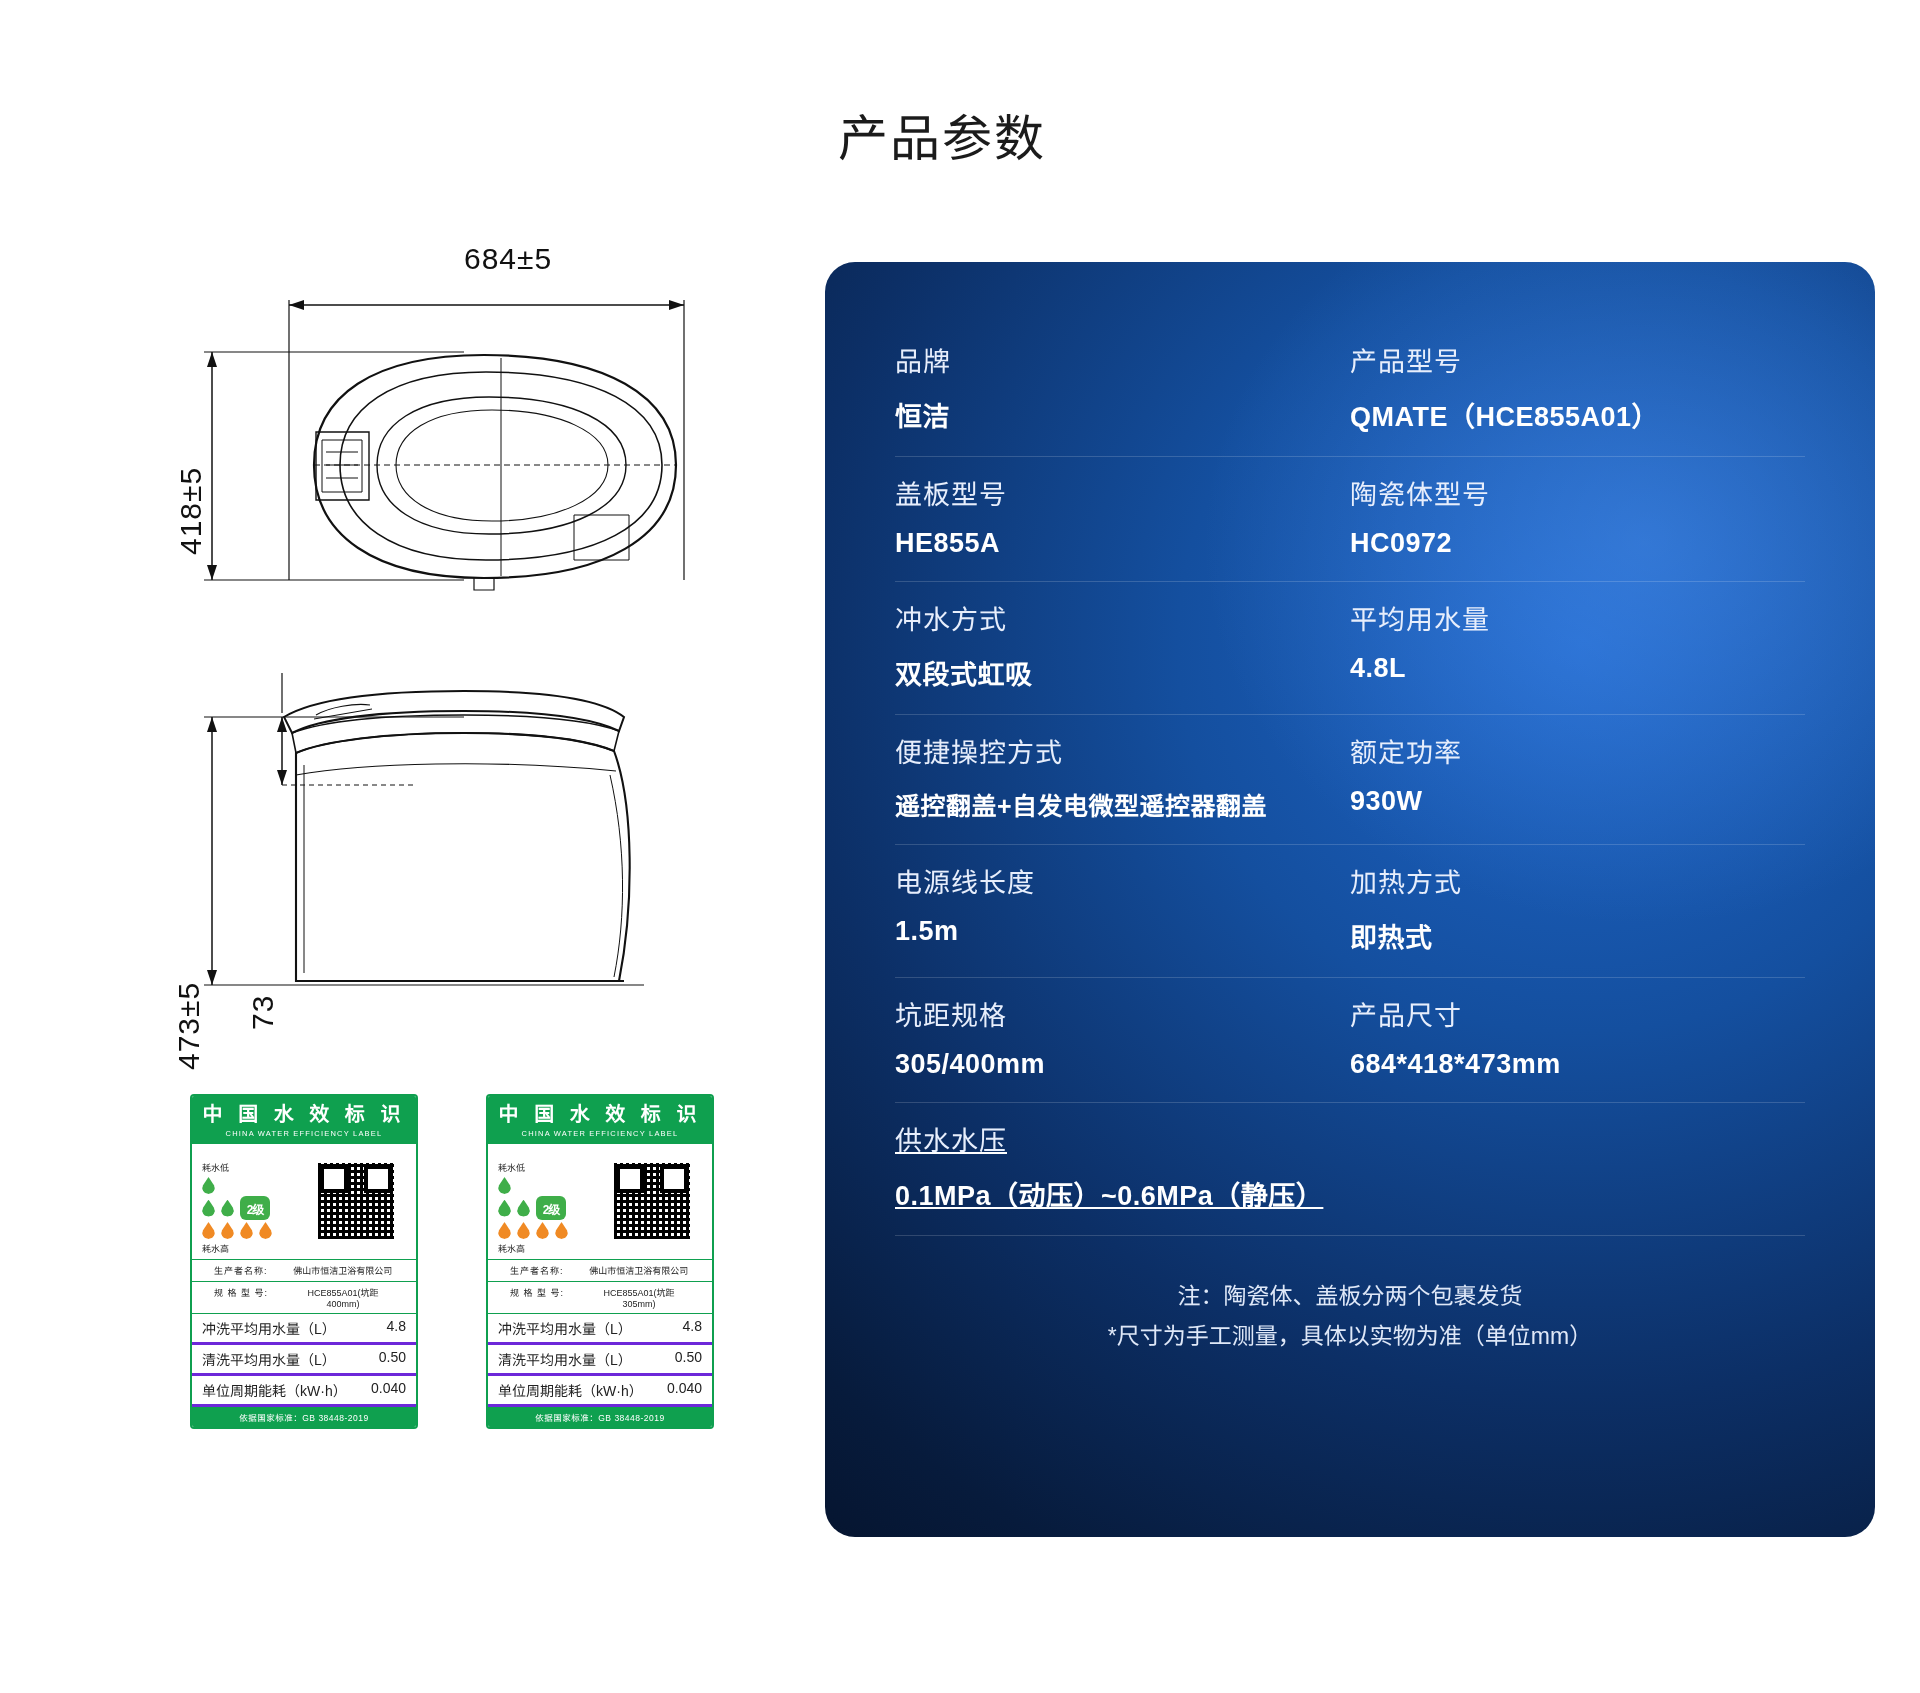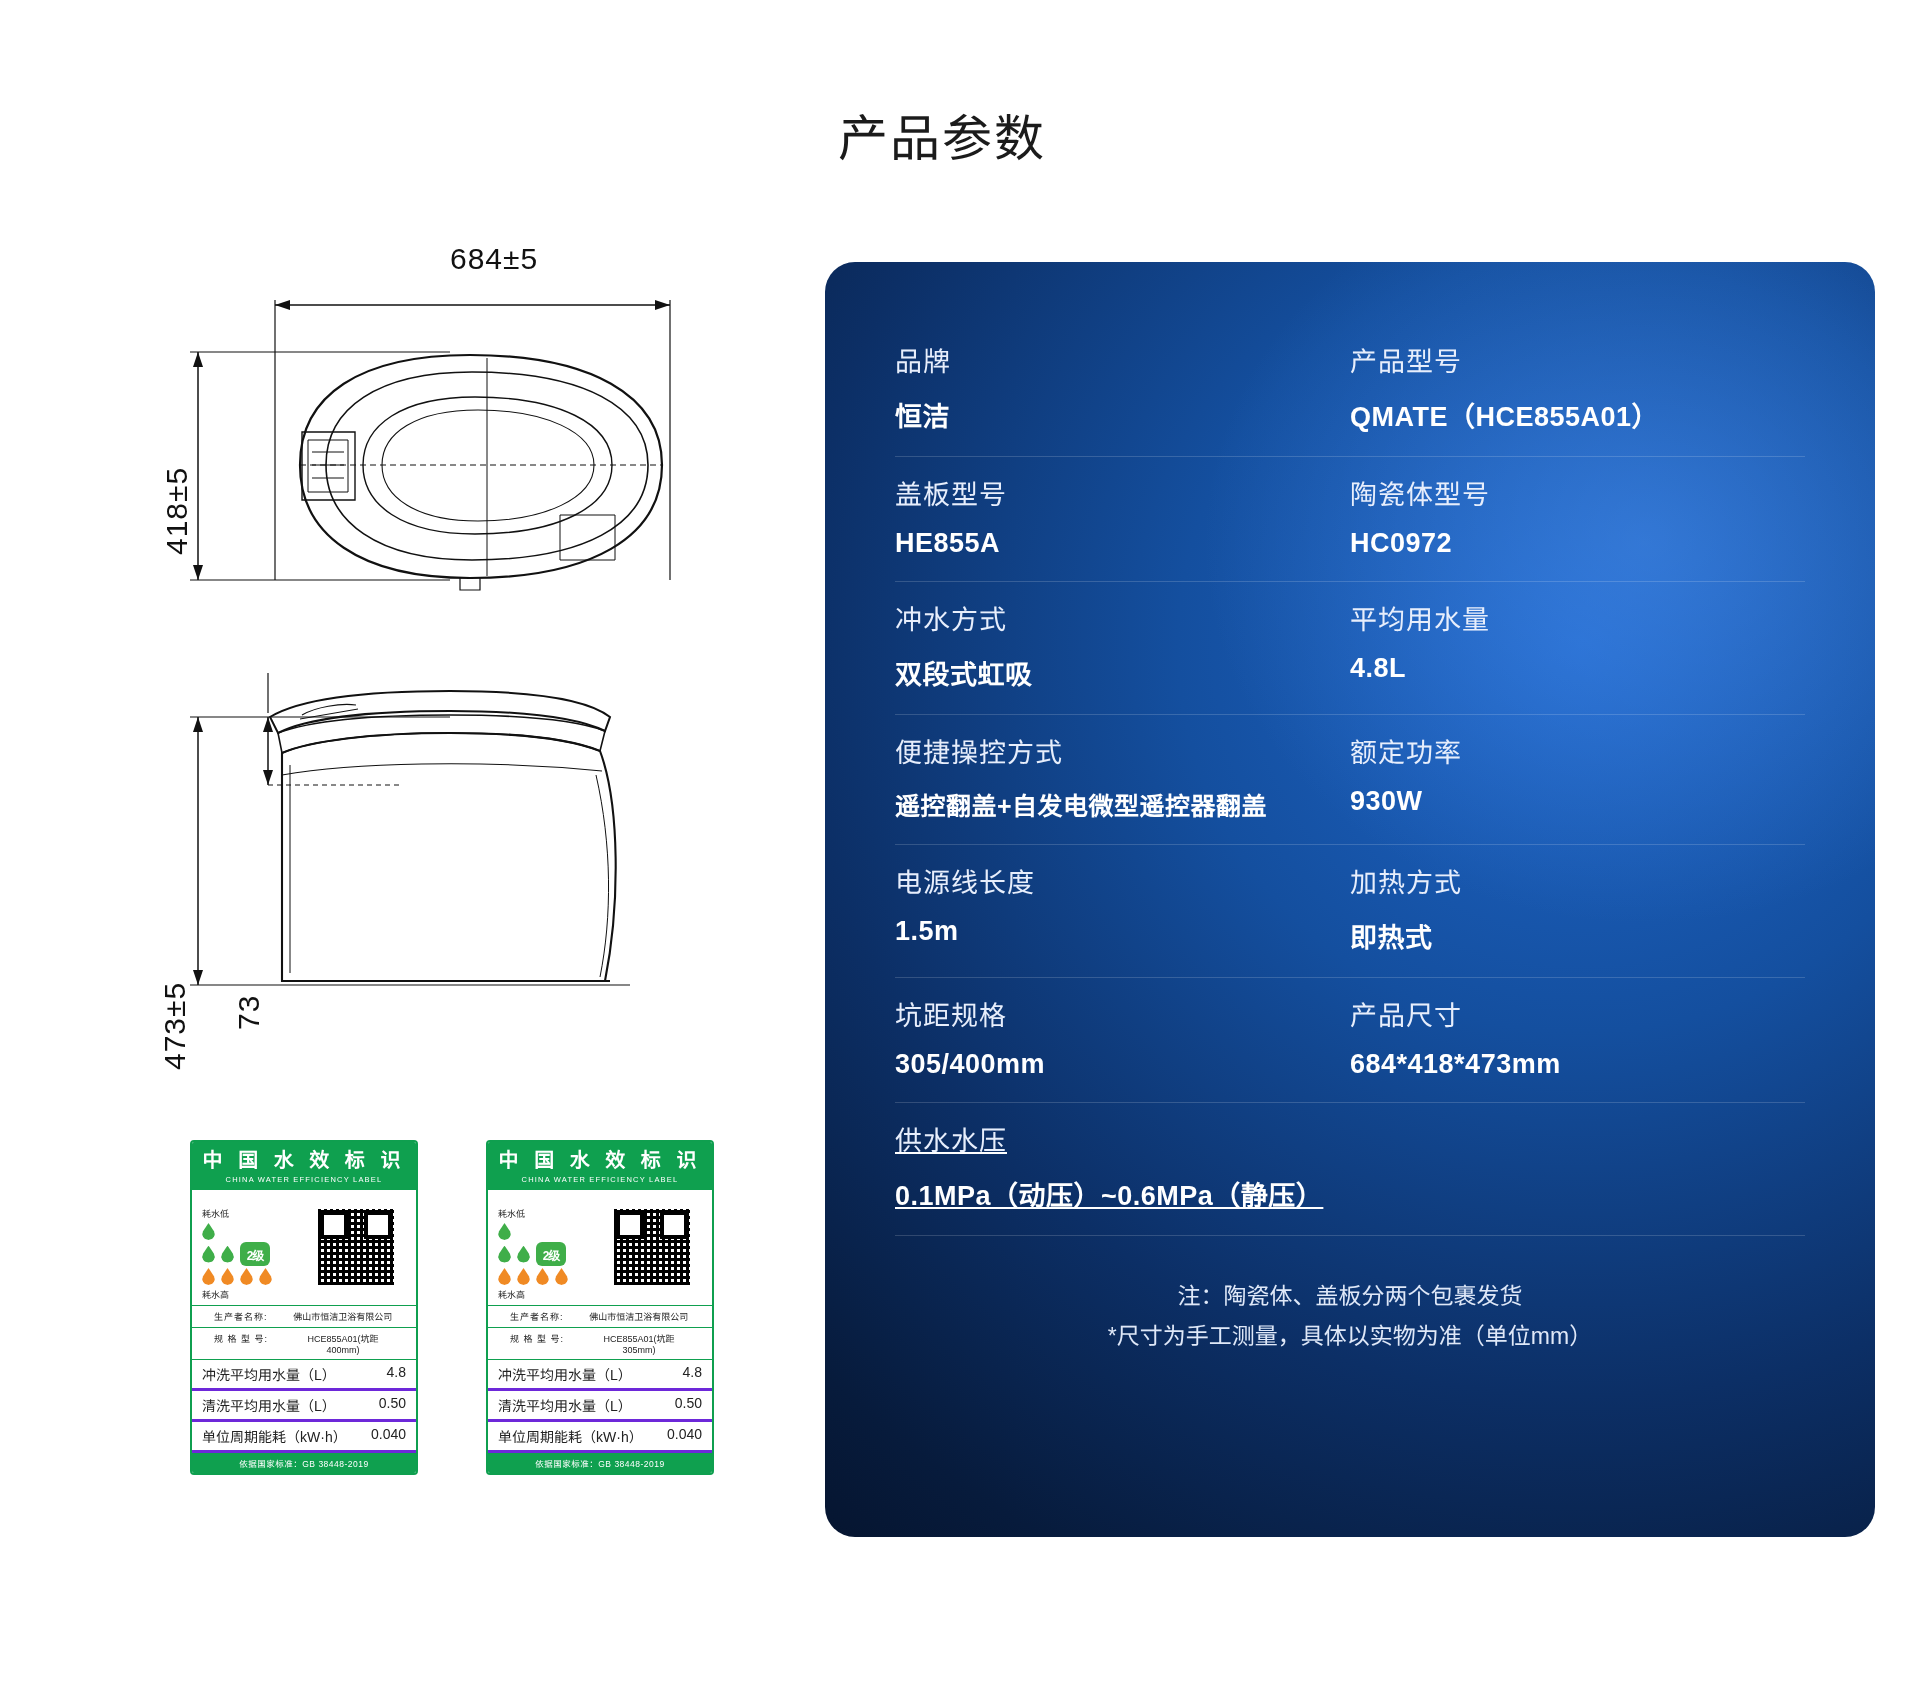--- a/index.html
+++ b/index.html
@@ -24,21 +24,21 @@
     top: 98px;
     font-size: 50px;
     font-weight: normal;
     color: #1b1b1b;
     letter-spacing: 2px;
   }
 
   
   .drawings {
     position: absolute;
-    left: 150px;
+    left: 164px;
     top: 260px;
     width: 640px;
     height: 900px;
   }
 
   .dim-label {
     position: absolute;
     font-family: "Liberation Sans", sans-serif;
     color: #111;
     font-size: 30px;
@@ -47,21 +47,21 @@
   .rot {
     transform: rotate(-90deg);
     transform-origin: left top;
     white-space: nowrap;
   }
 
   
   .wlabels {
     position: absolute;
     left: 190px;
-    top: 1140px;
+    top: 1094px;
     display: flex;
     gap: 68px;
   }
   .wlabel {
     width: 228px;
     background: #ffffff;
     border: 2px solid #0f9f4f;
     border-radius: 4px;
     overflow: hidden;
     font-size: 9px;

